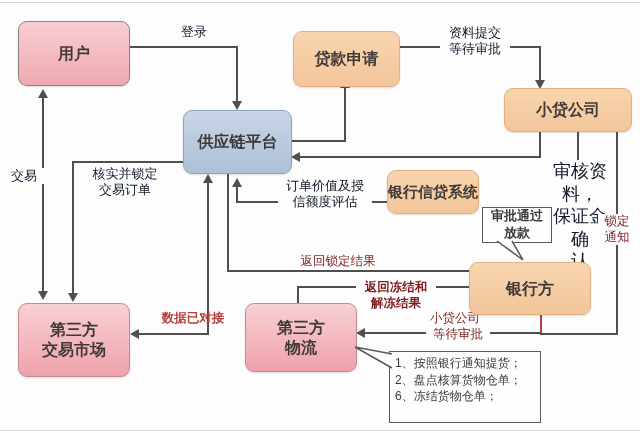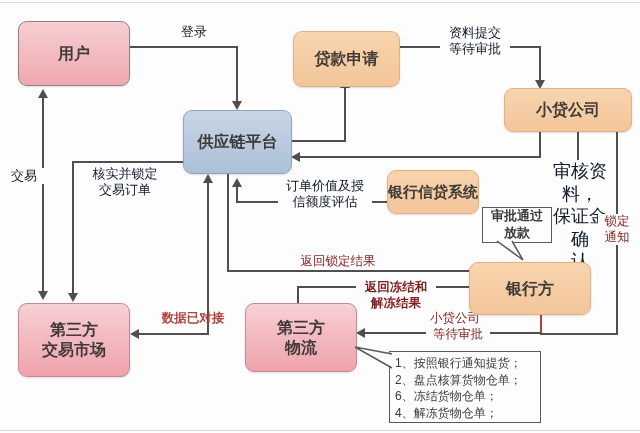--- a/index.html
+++ b/index.html
@@ -161,18 +161,17 @@
 放款</span>
   </div>
   <svg class="tail" style="left:490px;top:239px;" width="40" height="26">
     <path d="M7,2 L33,21 L22,2" fill="#fdfdfd" stroke="#5a5a5a" stroke-width="1.5"></path>
   </svg>
 
   <div class="callout list" style="left:389px;top:351px;width:140px;height:64px;">
     <div>1、按照银行通知提货；</div>
     <div>2、盘点核算货物仓单；</div>
     <div>6、冻结货物仓单；</div>
-    <div>4、解冻货物仓单；</div>
   </div>
   <svg class="tail" style="left:352px;top:342px;" width="42" height="30">
     <path d="M40,12 L3,5 L40,26" fill="#fdfdfd" stroke="#5a5a5a" stroke-width="1.5"></path>
   </svg>
 </div>
 
 </body></html>

